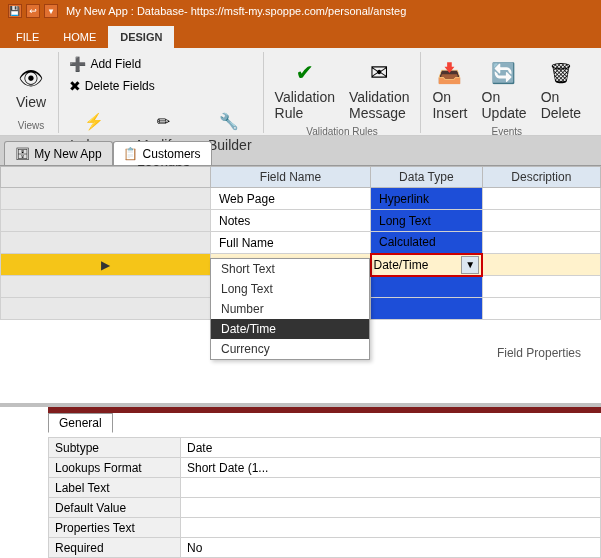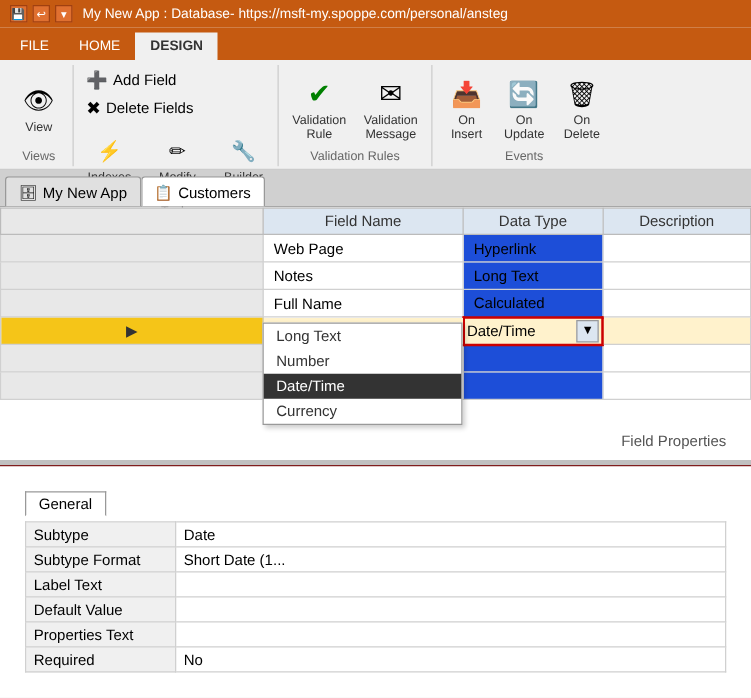--- a/index.html
+++ b/index.html
@@ -84,21 +84,21 @@
       min-width: 40px;
     }
     .ribbon-btn-icon {
       width: 32px;
       height: 32px;
       display: flex;
       align-items: center;
       justify-content: center;
       font-size: 20px;
     }
-    .ribbon-btn-label { font-size: 10px; text-align: center; color: #333; }
+    .ribbon-btn-label { font-size: 14px; color: #333; }
     .ribbon-small-btn {
       display: flex;
       align-items: center;
       gap: 4px;
       padding: 1px 3px;
       cursor: pointer;
       border: 1px solid transparent;
       border-radius: 2px;
       font-size: 11px;
     }
@@ -210,24 +210,25 @@
     .dropdown-item {
       padding: 3px 10px;
       cursor: pointer;
       font-size: 12px;
       color: #333;
     }
     .dropdown-item.highlighted { background: #333; color: white; }
 
     
     .field-props-area {
-      border-top: 1px solid #7f1d1d;
-      padding: 20px;
+      border-top: 6px solid #7f1d1d;
+      padding: 0;
       background: white;
       min-height: 140px;
+      margin-left: 48px;
     }
     .props-tabs {
       display: flex;
       gap: 0;
       margin-bottom: 4px;
     }
     .props-tab {
       padding: 2px 10px;
       border: 1px solid #999;
       background: white;
@@ -236,21 +237,21 @@
     }
     .props-tab.active { background: white; border-bottom-color: white; }
 
     .props-table { width: 100%; border-collapse: collapse; }
     .props-table td {
       border: 1px solid #d0d0d0;
       padding: 2px 6px;
       font-size: 12px;
       height: 20px;
     }
-    .props-table td:first-child { width: 120px; background: #f0f0f0; }
+    .props-table td:first-child { width: 132px; background: #f0f0f0; }
     .props-table td:nth-child(2) { background: white; }
 
     
     .splitter { height: 4px; background: #c0c0c0; cursor: ns-resize; }
   </style>
 </head>
 <body>
 
 <div class="title-bar">
   <div class="title-bar-icons">
@@ -406,20 +407,21 @@
         <tr style="height:22px">
           <td class="row-selector"></td>
             <td></td>
             <td></td>
             <td></td>
         </tr>
       </tbody>
     </table>
 
     <div class="dropdown-popup">
+      <div class="dropdown-item">Short Text</div>
       <div class="dropdown-item">Long Text</div>
       <div class="dropdown-item">Number</div>
       <div class="dropdown-item highlighted">Date/Time</div>
       <div class="dropdown-item">Currency</div>
 
     </div>
 
     <div style="position:absolute;right:20px;top:180px;">
       <span style="font-size:12px;color:#555;">Field Properties</span>
     </div>
@@ -431,21 +433,21 @@
     <div class="props-tabs">
       <div class="props-tab active">General</div>
     </div>
     <table class="props-table">
       <tbody>
         <tr>
           <td>Subtype</td>
           <td>Date</td>
         </tr>
         <tr>
-          <td>Subtype Format</td>
+          <td>Lookups Format</td>
           <td>Short Date (1...</td>
         </tr>
         <tr>
           <td>Label Text</td>
           <td></td>
         </tr>
         <tr>
           <td>Default Value</td>
           <td></td>
         </tr>

